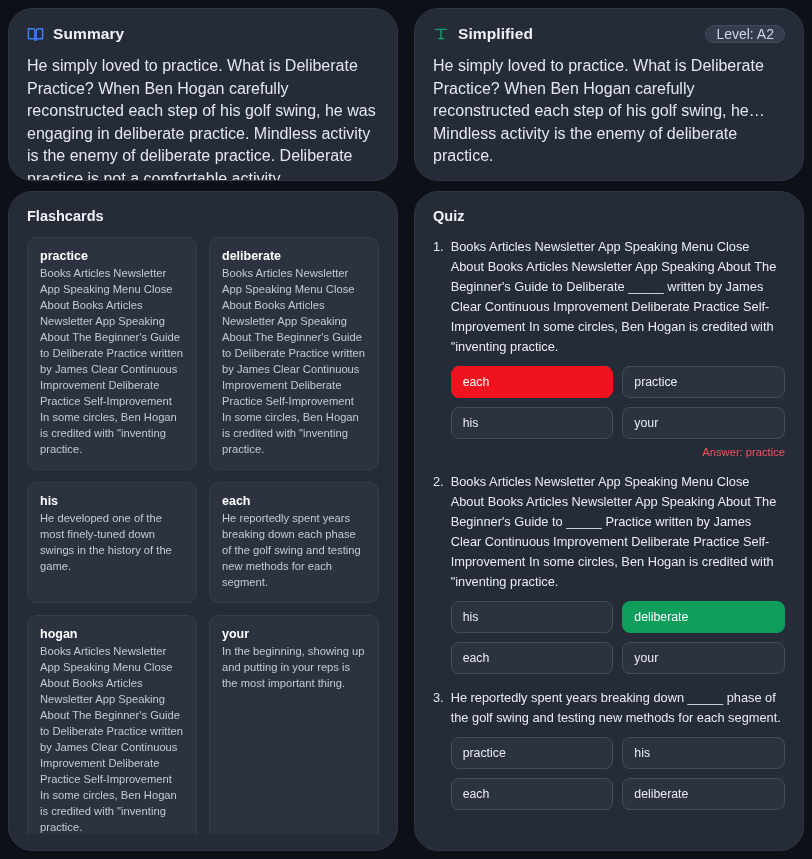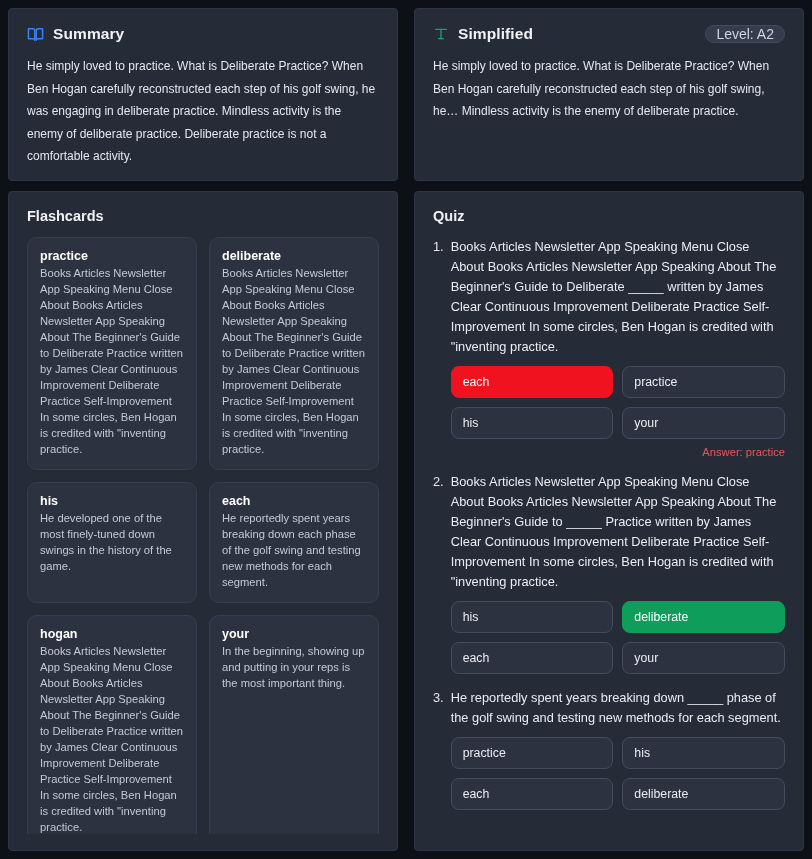--- a/index.html
+++ b/index.html
@@ -25,21 +25,21 @@
   .row {
     display: flex;
     gap: 16px;
   }
 
   .row-top { height: 173px; }
   .row-bottom { flex: 1; min-height: 0; }
 
   .panel {
     background: #262b38;
-    border-radius: 4px;
+    border-radius: 24px;
     border: 1px solid #2f3544;
     flex: 1;
     min-width: 0;
     padding: 16px 18px;
     overflow: hidden;
   }
 
   .panel-head {
     display: flex;
     align-items: center;
@@ -67,21 +67,21 @@
     color: #cdd3e0;
     font-size: 14px;
     font-weight: normal;
     padding: 0 10px;
     border-radius: 999px;
     border: 1px solid #434a5c;
     white-space: nowrap;
   }
 
   .body-text {
-    font-size: 12px;
+    font-size: 16px;
     line-height: 22.5px;
     color: #e3e7ef;
   }
 
   
   .section-title {
     font-size: 14.5px;
     font-weight: bold;
     color: #f0f2f6;
     margin-bottom: 13px;

